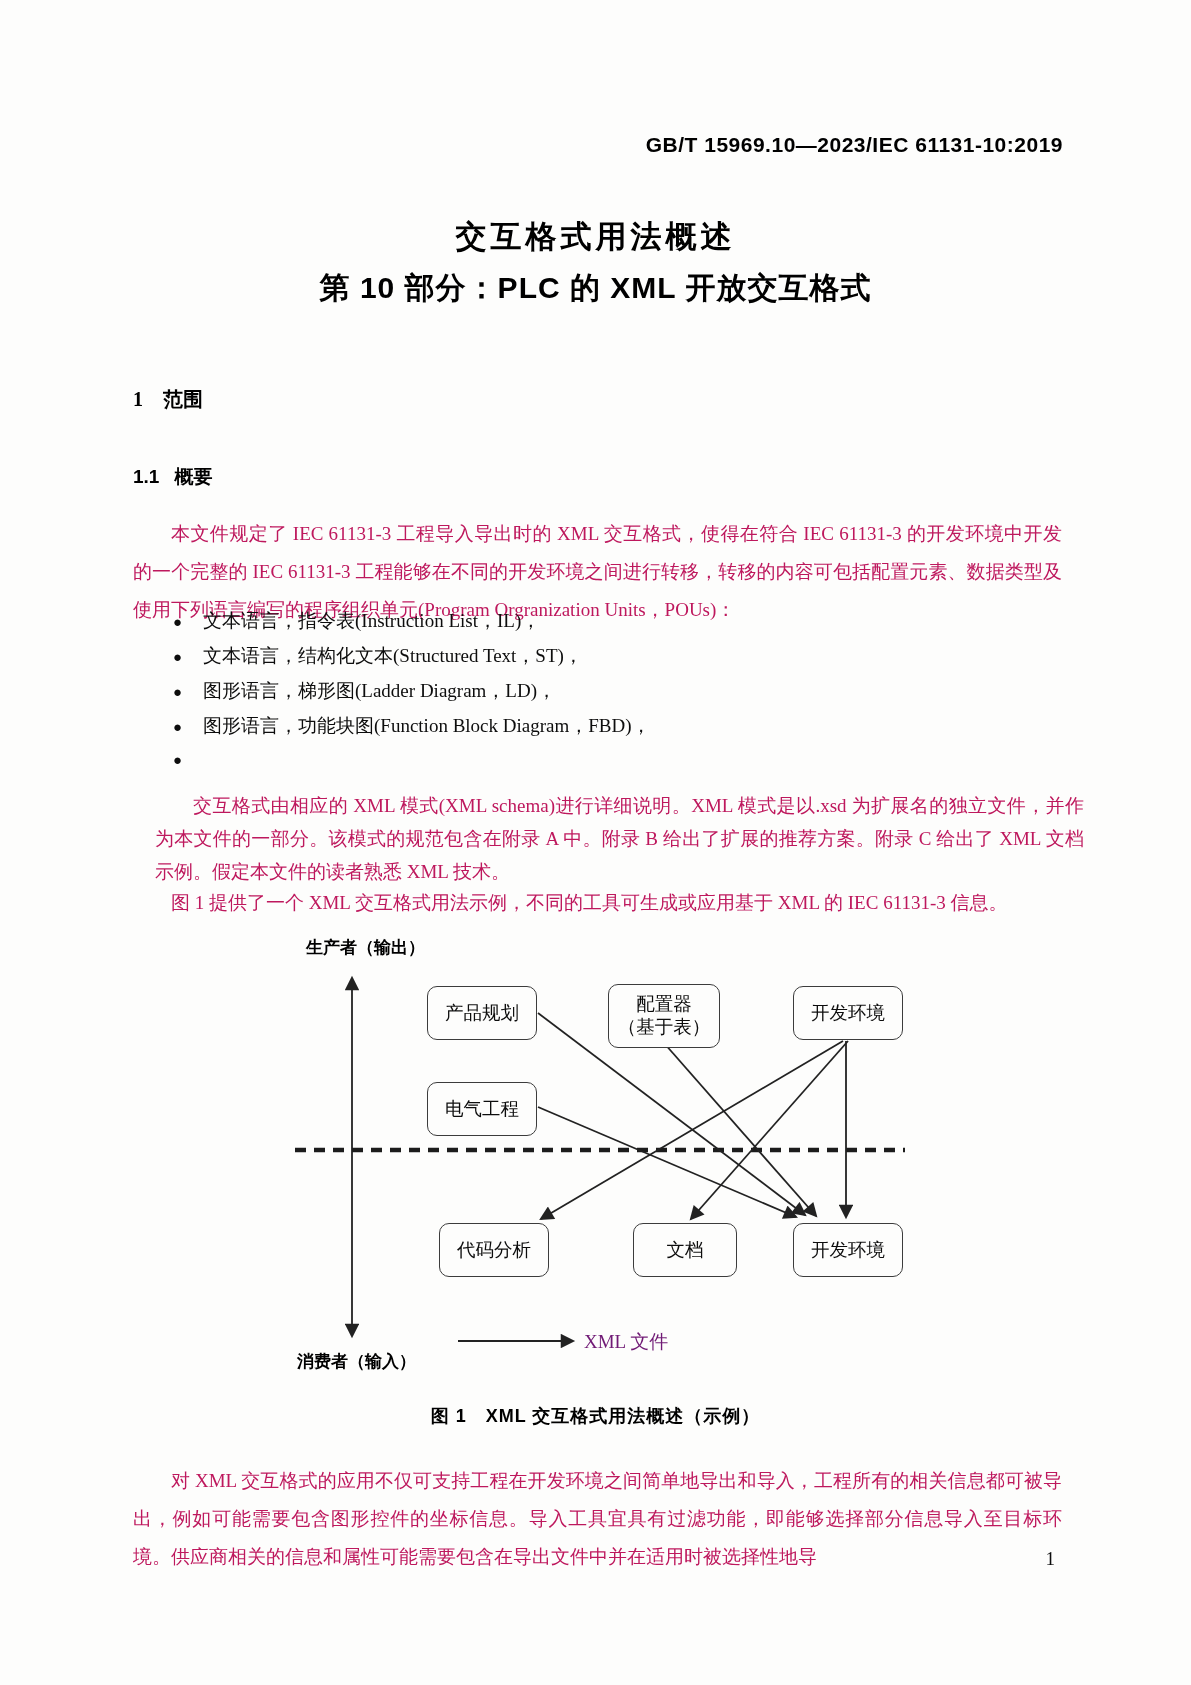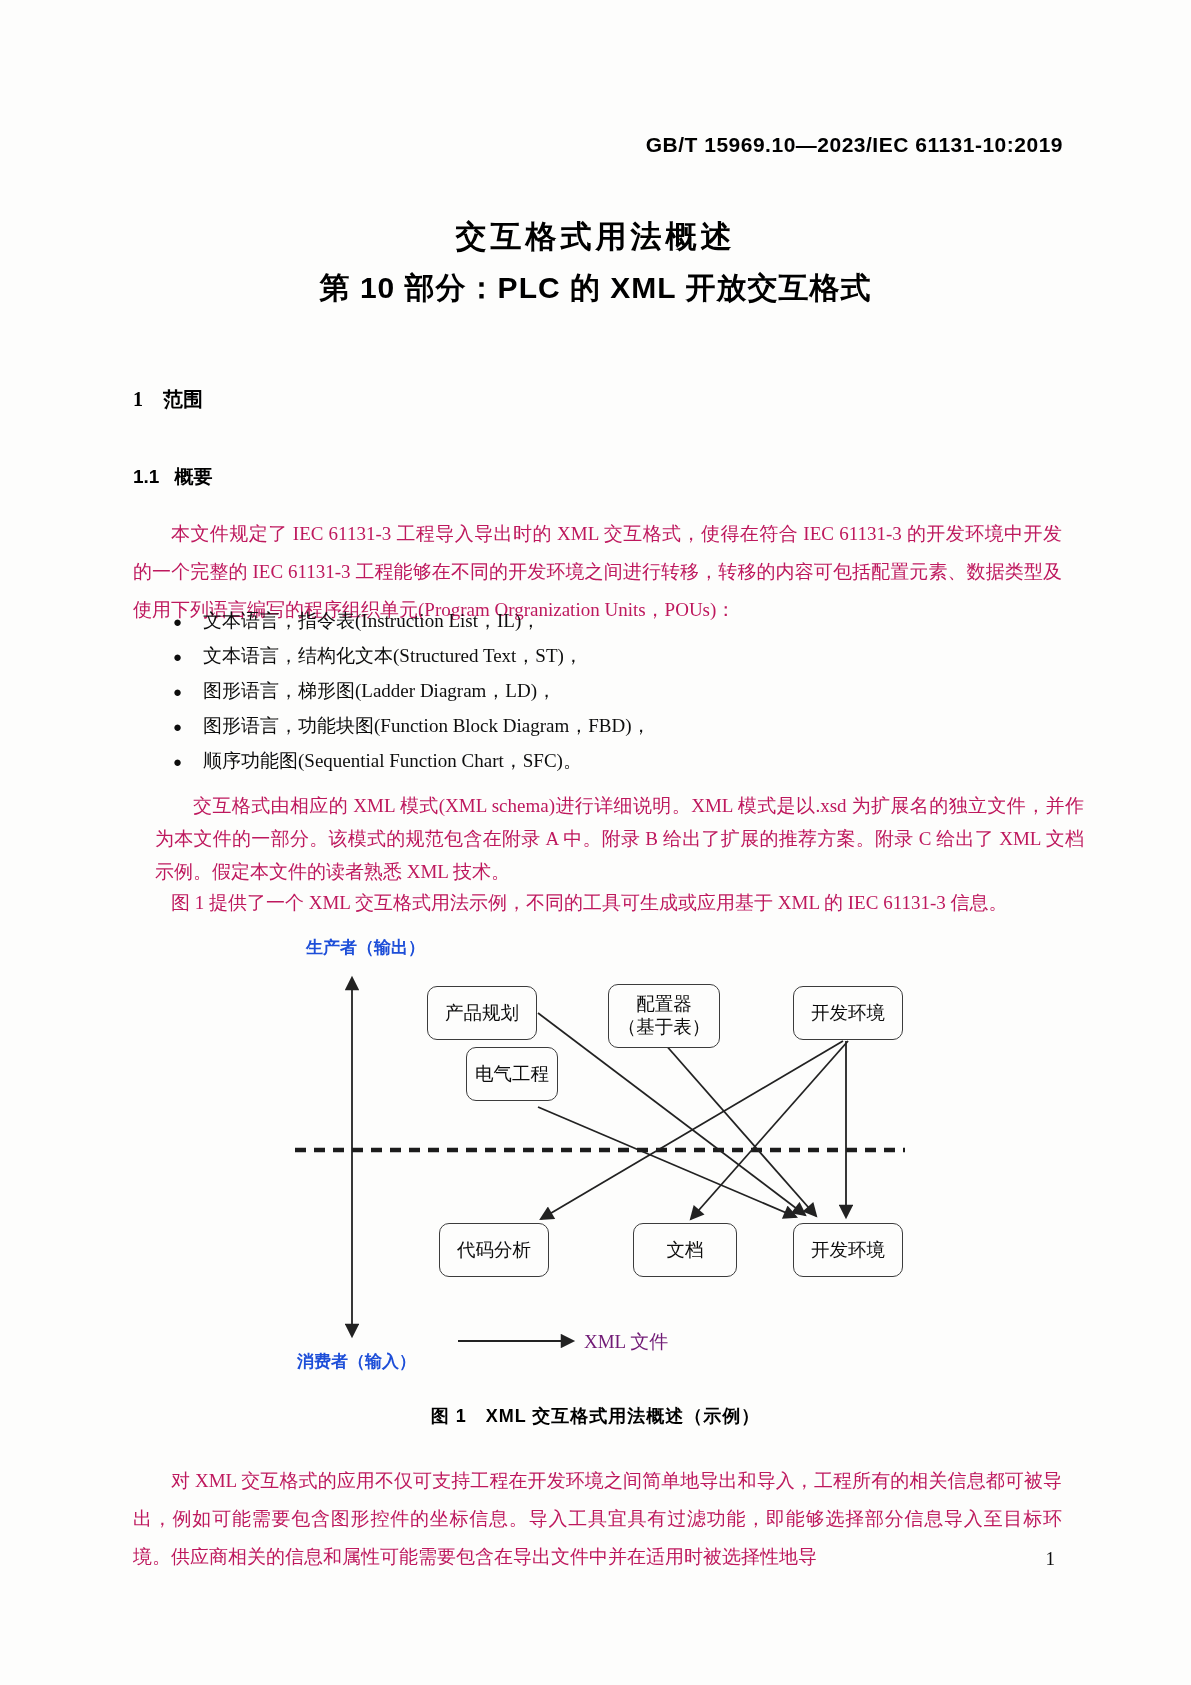--- a/index.html
+++ b/index.html
@@ -58,41 +58,41 @@
     position:absolute;left:133px;top:604px;width:929px;
     list-style:none;margin:0;padding:0;
     font-size:19px;line-height:33px;color:#0d0d0d;
   }
   .bullets li{display:flex;align-items:baseline;}
   .bullets .dot{width:30px;margin-left:40px;flex:0 0 auto;font-size:15px;}
   
   .fig-label{
     position:absolute;
     font-family:"Liberation Sans","DejaVu Sans",sans-serif;
-    font-weight:bold;font-size:17px;color:#1d4ed8;white-space:nowrap;
+    font-weight:bold;font-size:17px;color:#000000;white-space:nowrap;
   }
   #lbl-producer{left:306px;top:936px;}
   #lbl-consumer{left:297px;top:1350px;}
   #lbl-xmlfile{
     position:absolute;left:584px;top:1329px;
     font-size:19px;color:#701a75;white-space:nowrap;
     font-family:"Liberation Serif","DejaVu Serif",serif;
   }
   .fig-box{
     position:absolute;
     border:1.6px solid #3c3c3c;border-radius:10px;
     background:#fdfdfc;
     display:flex;flex-direction:column;align-items:center;justify-content:center;
     font-size:18.5px;color:#0d0d0d;line-height:23px;
     box-sizing:border-box;text-align:center;white-space:nowrap;
   }
   #box-pp {left:427px;top:986px;width:110px;height:54px;}
   #box-cfg{left:608px;top:984px;width:112px;height:64px;}
   #box-det{left:793px;top:986px;width:110px;height:54px;}
-  #box-ee {left:427px;top:1047px;width:92px;height:54px;margin-left:39px;}
+  #box-ee {left:427px;top:1082px;width:110px;height:54px;}
   #box-ca {left:439px;top:1223px;width:110px;height:54px;font-family:Liberation Serif, serif;}
   #box-doc{left:633px;top:1223px;width:104px;height:54px;}
   #box-deb{left:793px;top:1223px;width:110px;height:54px;}
   .fig-svg{position:absolute;left:0;top:0;pointer-events:none;}
   
   .fig-caption{
     position:absolute;top:1404px;left:0;width:100%;
     text-align:center;
     font-family:"Liberation Sans","DejaVu Sans",sans-serif;
     font-weight:bold;font-size:18px;color:#000;letter-spacing:1px;
@@ -135,21 +135,20 @@
     <li>
         <span class="dot">●</span>
         <span>图形语言，梯形图(Ladder Diagram，LD)，</span>
       </li>
     <li>
         <span class="dot">●</span>
         <span>图形语言，功能块图(Function Block Diagram，FBD)，</span>
       </li>
     <li>
         <span class="dot">●</span>
-        <span>顺序功能图(Sequential Function Chart，SFC)。</span>
       </li>
   </ul>
 
   <p class="body-par" id="p2">交互格式由相应的 XML 模式(XML schema)进行详细说明。XML 模式是以.xsd 为扩展名的独立文件，并作为本文件的一部分。该模式的规范包含在附录 A 中。附录 B 给出了扩展的推荐方案。附录 C 给出了 XML 文档示例。假定本文件的读者熟悉 XML 技术。</p>
   <p class="body-par" id="p3">图 1 提供了一个 XML 交互格式用法示例，不同的工具可生成或应用基于 XML 的 IEC 61131-3 信息。</p>
 
   <svg class="fig-svg" width="1191" height="1685" viewBox="0 0 1191 1685">
     <defs>
       <marker id="arr" viewBox="0 0 10 10" refX="8.5" refY="5" markerWidth="9" markerHeight="8" orient="auto-start-reverse">
         <path d="M0,0 L10,5 L0,10 z" fill="#222"></path>

